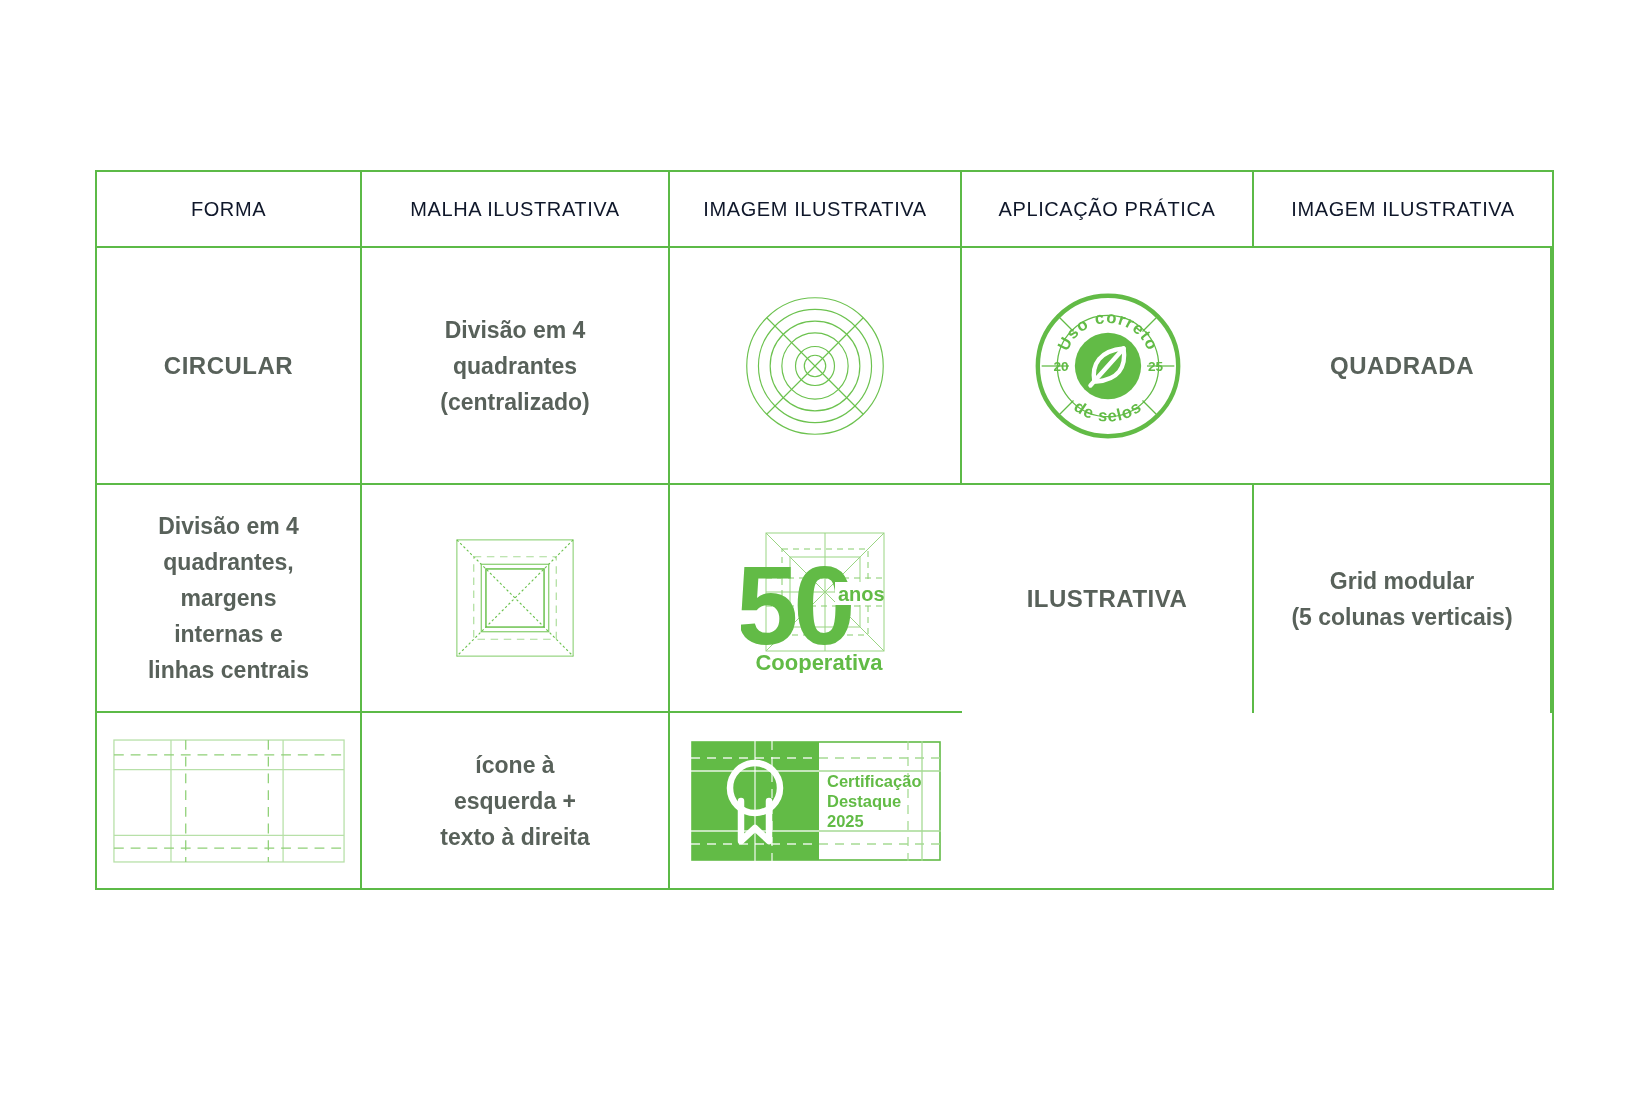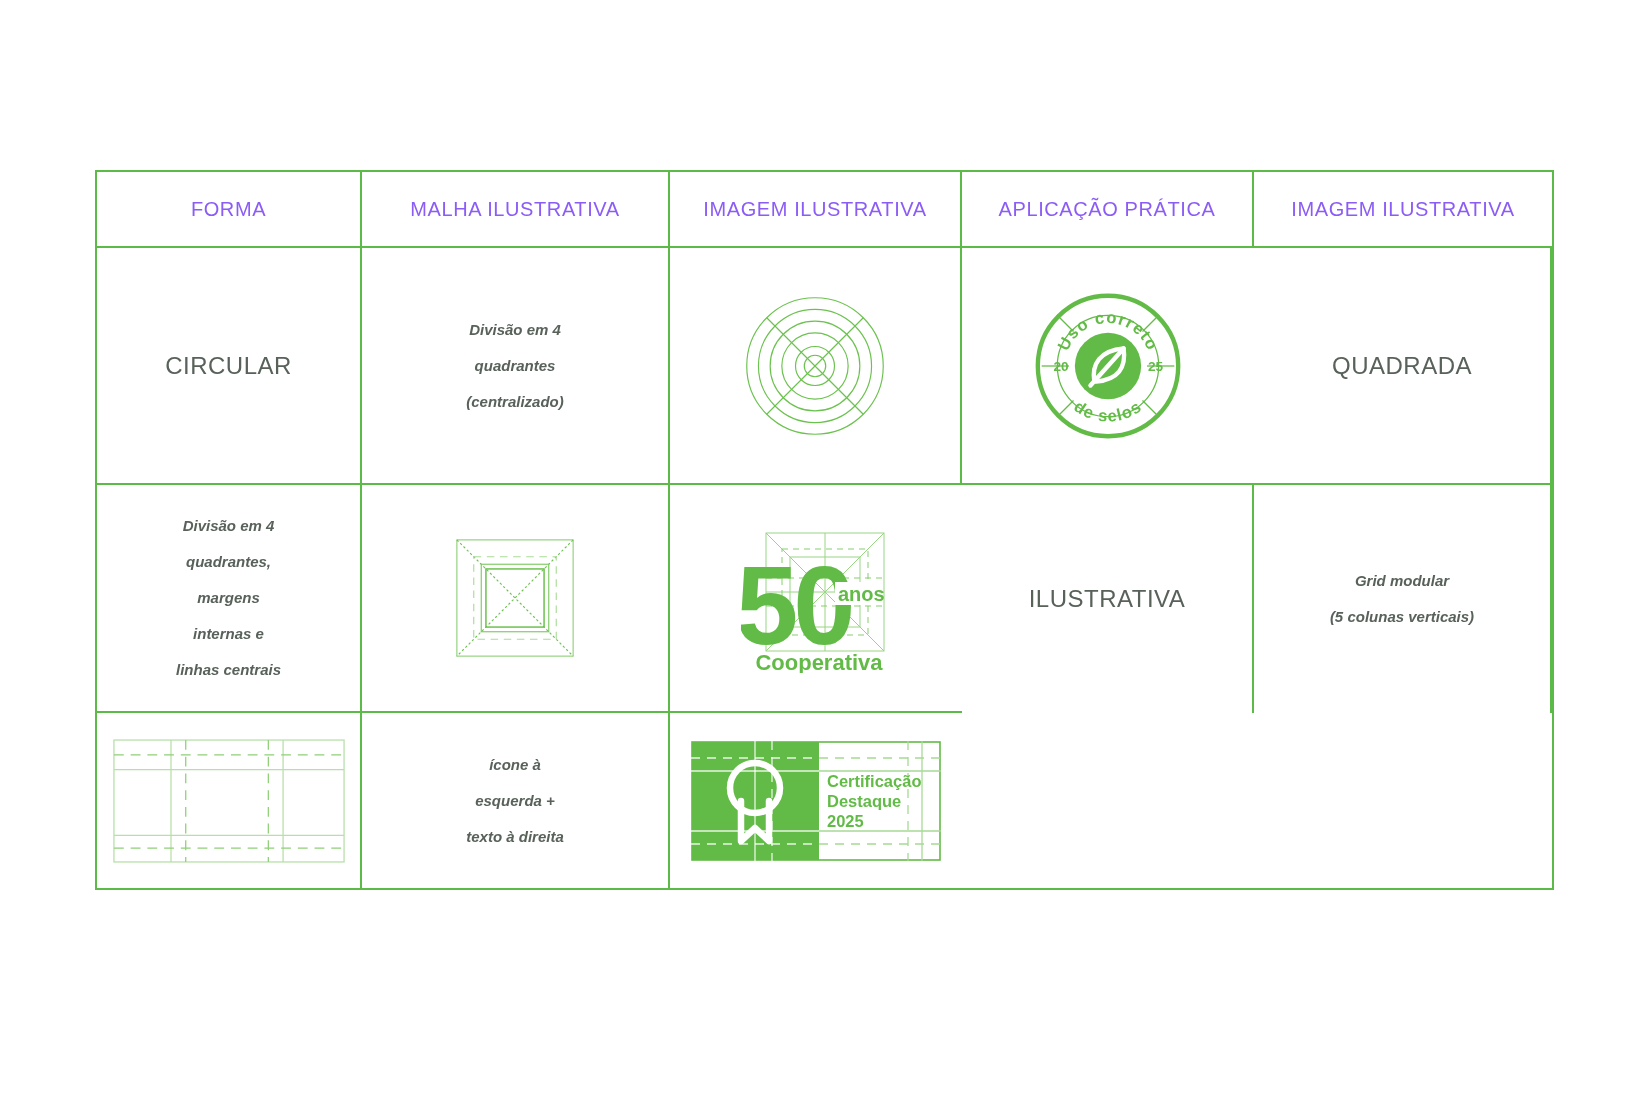--- a/index.html
+++ b/index.html
@@ -8,24 +8,24 @@
   .grid-table{position:absolute;left:95px;top:170px;width:1455px;height:716px;
       display:grid;
       grid-template-columns:265px 308px 292px 292px 298px;
       grid-template-rows:76px 237px 228px 175px;
       border:2px solid #5CBA47;box-sizing:content-box;background:#fff;}
   .cell{border-right:2px solid #5CBA47;border-bottom:2px solid #5CBA47;
         display:flex;align-items:center;justify-content:center;
         box-sizing:border-box;overflow:hidden;}
   .cell.last-col{border-right:none;}
   .cell.last-row{border-bottom:none;}
-  .hdr{font-size:20px;letter-spacing:0.6px;color:#8b5cf6;font-weight:400;text-align:center;}
-  .forma-label{font-size:24px;font-weight:normal;letter-spacing:0.5px;color:#58615A;text-align:center;}
-  .cell-text{font-size:15px;font-weight:bold;color:#58615A;text-align:center;
-             line-height:36px;white-space:pre-line;font-style:italic;}
+  .hdr{font-size:20px;letter-spacing:0.6px;color:#0f172a;font-weight:400;text-align:center;}
+  .forma-label{font-size:24px;font-weight:bold;letter-spacing:0.5px;color:#58615A;text-align:center;}
+  .cell-text{font-size:23px;font-weight:bold;color:#58615A;text-align:center;
+             line-height:36px;white-space:pre-line;}
   svg{display:block;}
   .seal-curved{font-family:"Liberation Sans","DejaVu Sans",sans-serif;font-weight:bold;
                font-size:17px;letter-spacing:1.2px;fill:#62BB46;}
   .seal-year{font-family:"Liberation Sans","DejaVu Sans",sans-serif;font-weight:600;
              font-size:14px;fill:#62BB46;}
   .anniv-num{font-family:"Liberation Sans","DejaVu Sans",sans-serif;font-weight:bold;fill:#62BB46;}
   .anniv-small{font-family:"Liberation Sans","DejaVu Sans",sans-serif;font-weight:bold;fill:#62BB46;}
   .badge-text{font-family:"Liberation Sans","DejaVu Sans",sans-serif;font-weight:bold;
               font-size:16.5px;fill:#62BB46;}
 </style>

